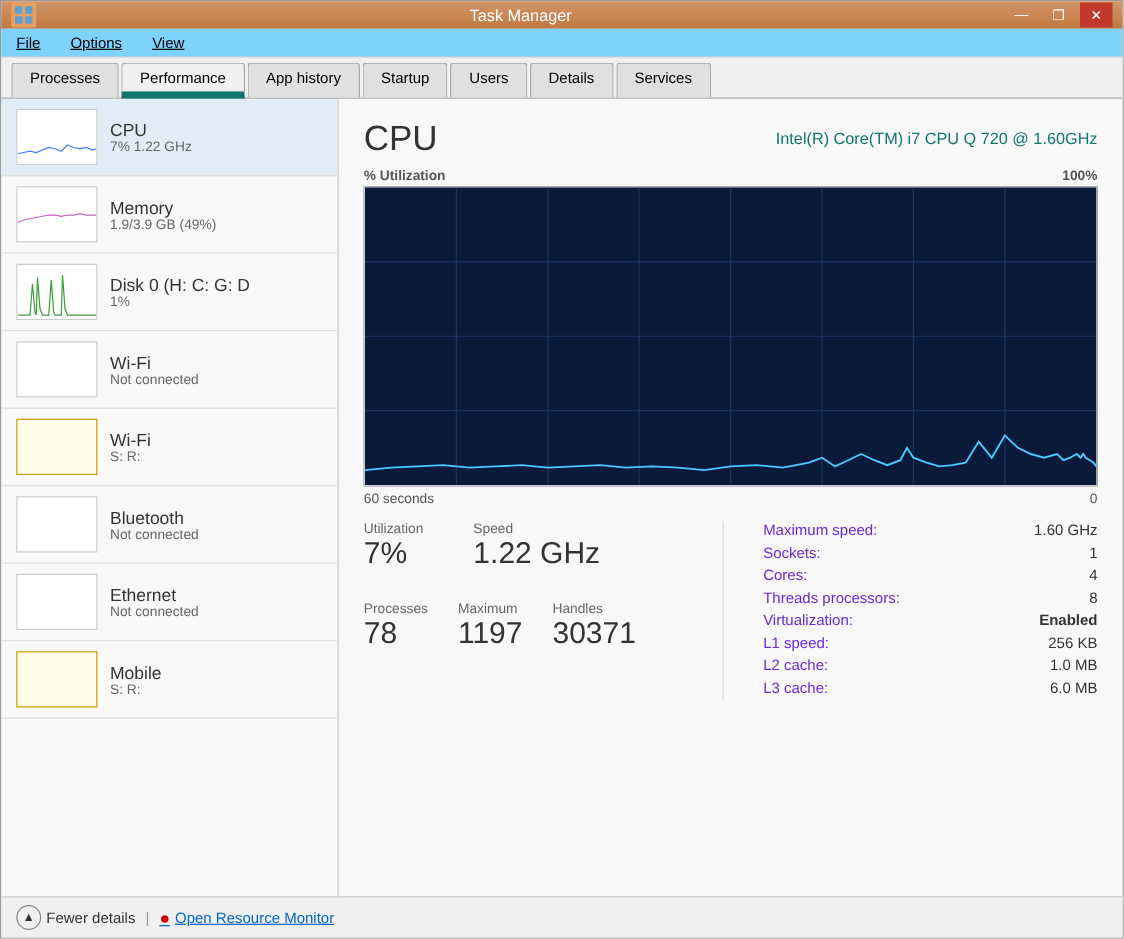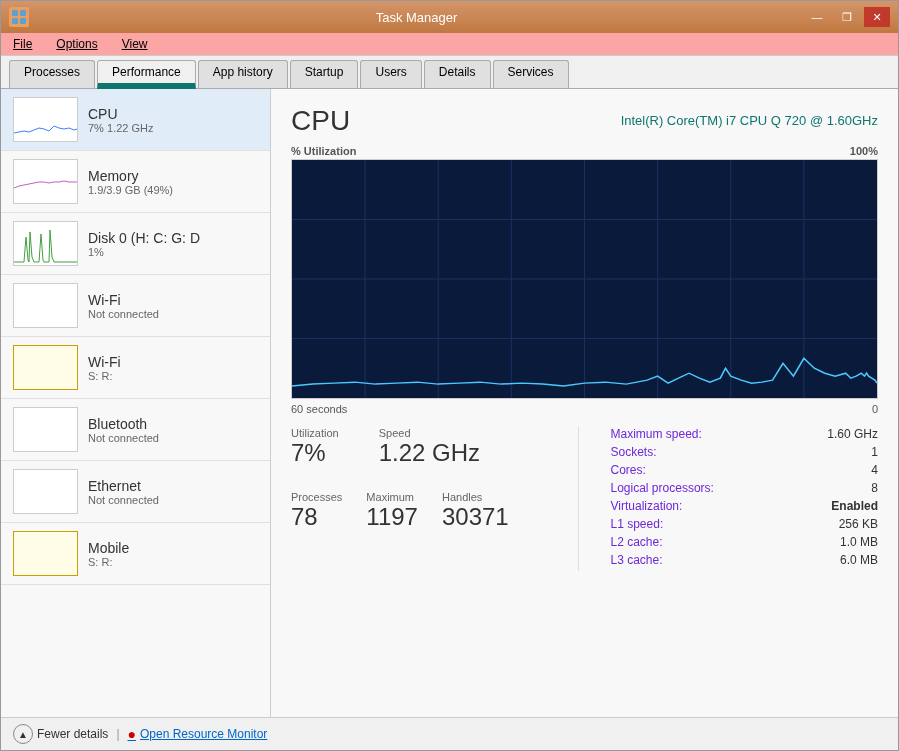--- a/index.html
+++ b/index.html
@@ -9,21 +9,21 @@
       width: 899px;
       height: 751px;
       border: 1px solid #999;
       display: flex;
       flex-direction: column;
       background: #f0f0f0;
     }
     
     .title-bar {
       background: linear-gradient(to bottom, #d4956a, #c07840);
-      height: 32px;
+      height: 22px;
       display: flex;
       align-items: center;
       justify-content: space-between;
       padding: 0 8px;
       color: white;
       gap: 44px;
     }
     
     .title-bar-icon {
       width: 20px;
@@ -55,21 +55,21 @@
       font-size: 11px;
       display: flex;
       align-items: center;
       justify-content: center;
       color: white;
       background: transparent;
     }
     .win-btn.close { background: #c0392b; }
     
     .menu-bar {
-      background: #fca5a5;
+      background: #7dd3fc;
       padding: 2px 8px;
       display: flex;
       gap: 16px;
       border-bottom: 1px solid #ccc;
       align-items: flex-end;
     }
     
     .menu-item {
       padding: 2px 4px;
       cursor: pointer;
@@ -532,21 +532,21 @@
           </div>
           <div class="detail-row">
             <span class="detail-key">Sockets:</span>
             <span class="detail-val">1</span>
           </div>
           <div class="detail-row">
             <span class="detail-key">Cores:</span>
             <span class="detail-val">4</span>
           </div>
           <div class="detail-row">
-            <span class="detail-key">Logical processors:</span>
+            <span class="detail-key">Threads processors:</span>
             <span class="detail-val">8</span>
           </div>
           <div class="detail-row">
             <span class="detail-key">Virtualization:</span>
             <span class="detail-val bold">Enabled</span>
           </div>
           <div class="detail-row">
             <span class="detail-key">L1 speed:</span>
             <span class="detail-val">256 KB</span>
           </div>

